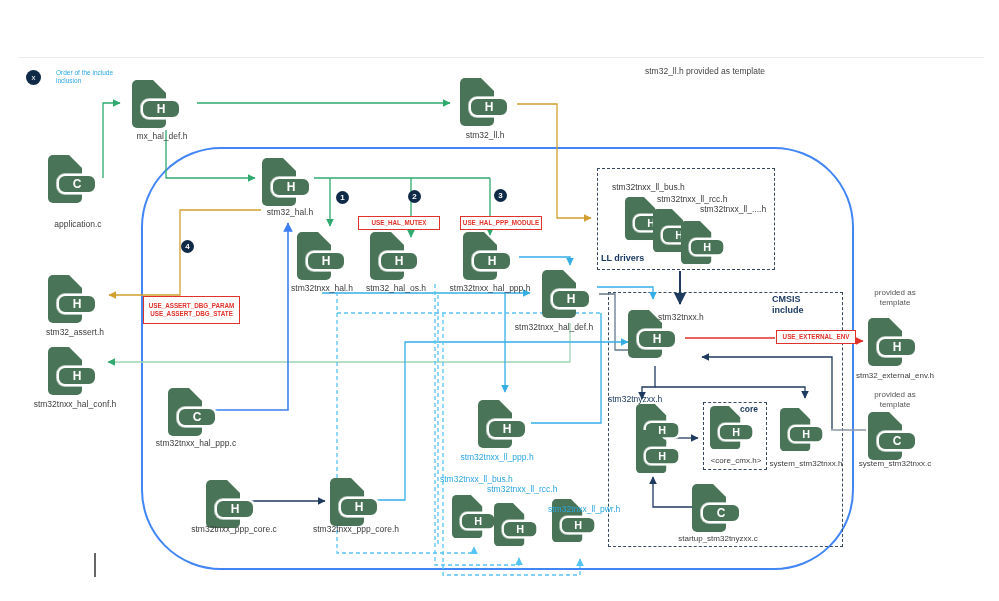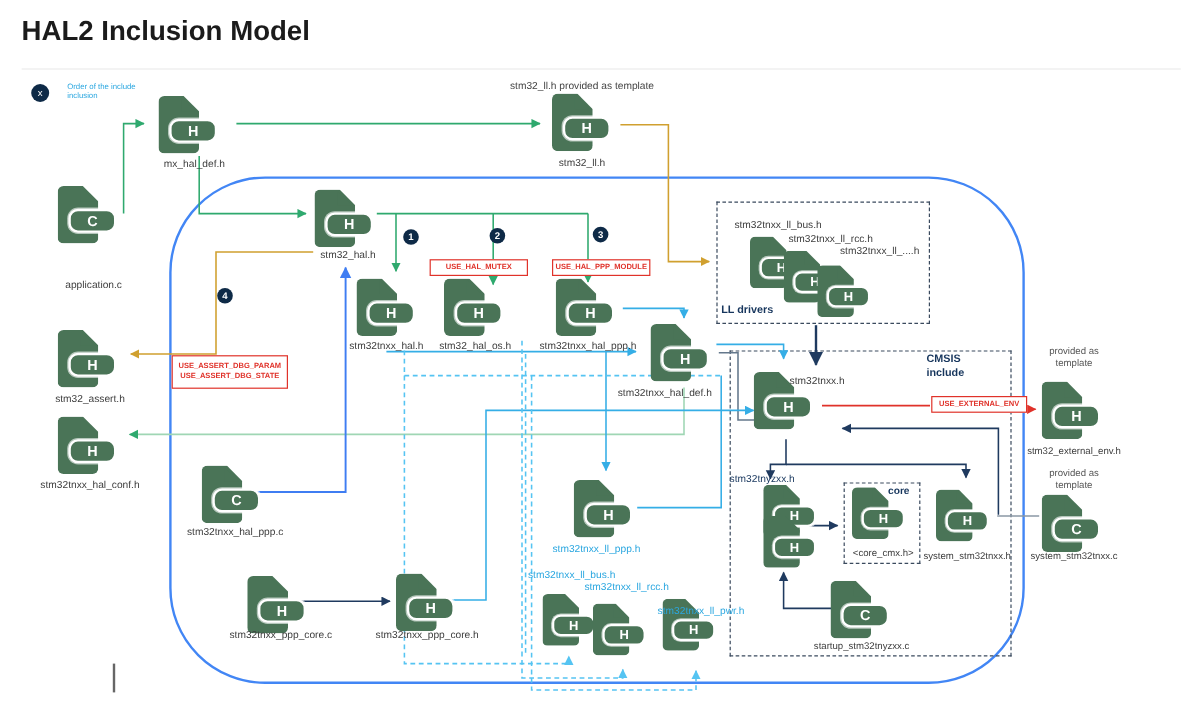--- a/index.html
+++ b/index.html
@@ -31,33 +31,32 @@
   .redbox{position:absolute;border:1.5px solid #e0322a;background:#fff;box-sizing:border-box;
           color:#e0322a;font-size:6.3px;font-weight:bold;text-align:center;
           display:flex;flex-direction:column;justify-content:center;line-height:1.35;}
   
   .step{position:absolute;width:13px;height:13px;border-radius:50%;background:#0e2a47;
         color:#fff;font-size:8px;font-weight:bold;display:flex;align-items:center;justify-content:center;}
   
   #legend-circle{position:absolute;left:26px;top:70px;width:15px;height:15px;border-radius:50%;
                  background:#0e2a47;color:#fff;font-size:8px;display:flex;align-items:center;justify-content:center;}
   #legend-text{position:absolute;left:56px;top:69px;width:78px;font-size:6.5px;color:#2ba7e0;line-height:1.3;}
-  .note{position:absolute;font-size:8.5px;color:#444;text-align:left;}
+  .note{position:absolute;font-size:8.5px;color:#444;text-align:right;}
   .tmpl-note{position:absolute;left:860px;width:70px;font-size:8px;color:#555;text-align:center;line-height:1.25;}
   #cursor-bar{position:absolute;left:94px;top:553px;width:2px;height:24px;background:#666;}
   #hal-ll-label{position:absolute;left:600px;top:549px;width:260px;text-align:center;
                 font-size:16px;font-weight:bold;color:#17365d;}
   svg{position:absolute;left:0;top:0;pointer-events:none;}
 </style>
 </head>
 <body>
 
 <div id="stage">
 
-  <div id="title">HAL2 Inclusion Model</div>
   <div id="divider"></div>
 
   <div id="legend-circle">x</div>
   <div id="legend-text">Order of the include inclusion</div>
 
   <div class="note" style="left:425px;top:66px;width:340px">stm32_ll.h provided as template</div>
 
   <div id="container-rect"></div>
 
   <div class="dashed-box" style="left:597px;top:168px;width:178px;height:102px"></div>
@@ -176,21 +175,21 @@
   </div>
   <div class="lbl ctr" style="left:435px;top:130px;width:100px">stm32_ll.h</div>
 
   <div class="file" style="left:48px;top:155px">
     <div class="doc"></div>
       <div class="flap"></div>
     <div class="badge">
         <span>C</span>
       </div>
   </div>
-  <div class="lbl ctr" style="left:28px;top:232px;width:100px">application.c</div>
+  <div class="lbl ctr" style="left:28px;top:219px;width:100px">application.c</div>
 
   <div class="file" style="left:262px;top:158px">
     <div class="doc"></div>
       <div class="flap"></div>
     <div class="badge">
         <span>H</span>
       </div>
   </div>
   <div class="lbl ctr" style="left:240px;top:207px;width:100px">stm32_hal.h</div>
 

